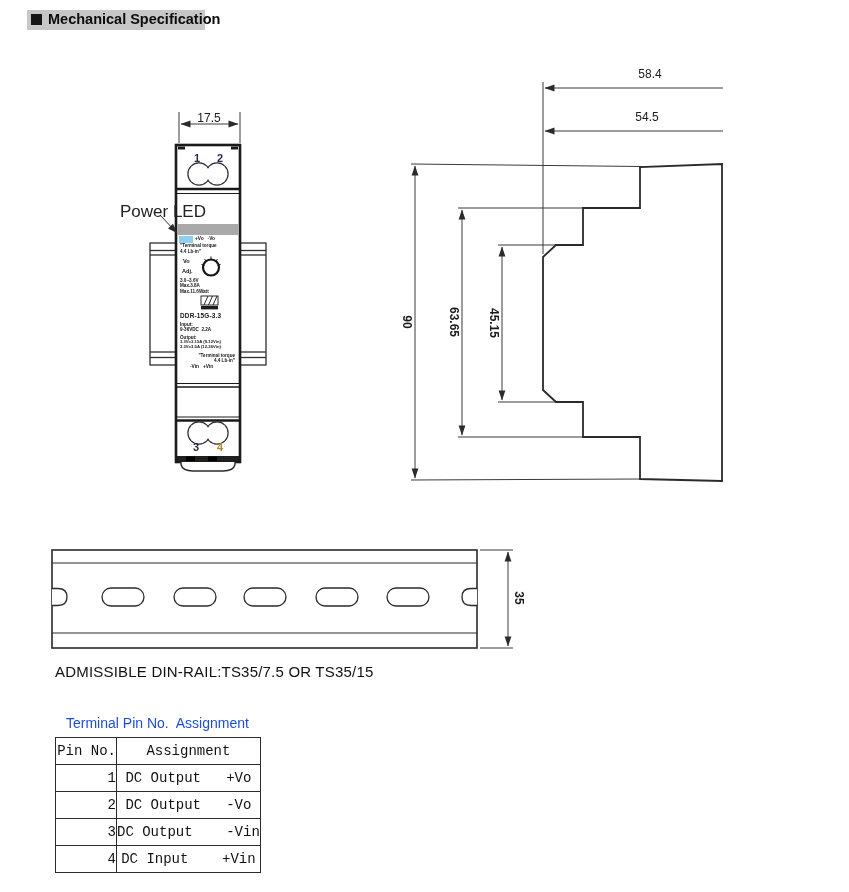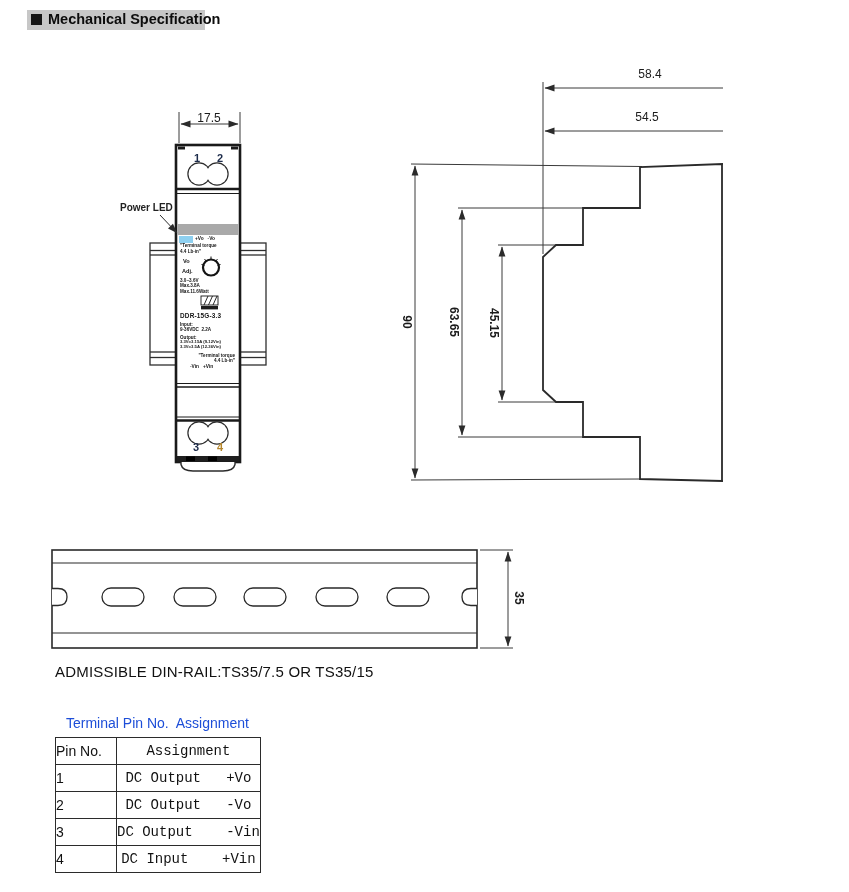--- a/index.html
+++ b/index.html
@@ -6,31 +6,31 @@
   .canvas{position:relative;width:723px;height:892px;background:#ffffff;overflow:hidden;
           font-family:"Liberation Sans",sans-serif;color:#111;}
   .abs{position:absolute;}
   svg{position:absolute;overflow:visible;}
   .hdr-band{left:27px;top:10px;width:178px;height:20px;background:#c7c7c7;}
   .hdr-sq{left:31px;top:14px;width:11px;height:11px;background:#161616;}
   .hdr-title{left:48px;top:11px;font-size:14.5px;font-weight:bold;color:#0c0c0c;}
   .unit-note{left:30px;top:37px;font-size:14px;color:#1a1a1a;white-space:pre;}
   .dim{font-size:12px;font-weight:normal;color:#1b1b1b;transform:translateX(-50%);white-space:pre;}
   .dimv{font-size:12px;font-weight:bold;color:#1b1b1b;transform:translate(-50%,-50%) rotate(90deg);white-space:pre;}
-  .pled{left:120px;top:202px;font-size:10px;color:#222;font-weight:bold;}
+  .pled{left:120px;top:202px;font-size:17px;color:#222;font-weight:normal;}
   .pin{font-size:11px;font-weight:bold;color:#1c2b4a;transform:translateX(-50%);}
   .pin.p4{color:#b5862c;}
   .lbl{position:absolute;left:178px;top:235px;width:60px;height:147px;font-weight:bold;}
   .lbl div{position:absolute;font-size:4.6px;line-height:1.1;color:#141414;white-space:pre;}
   .led{left:179px;top:236px;width:14px;height:7px;background:#8ed0f0;}
   .caption{left:55px;top:663px;font-size:15px;color:#111;letter-spacing:0.2px;white-space:pre;}
   .tbl-title{left:66px;top:715px;font-size:14px;color:#1d4ed8;white-space:pre;}
   table.pins{position:absolute;left:55px;top:737px;border-collapse:collapse;}
   table.pins td{border:1.6px solid #2b2b2b;font-size:14px;color:#111;height:26px;padding:0;white-space:pre;}
-  td.c1{width:60px;text-align:left;}
+  td.c1{width:60px;text-align:right;font-family:Liberation Mono, monospace;}
   td.c2{width:138px;text-align:center;padding-left:8px;font-family:Liberation Mono, monospace;}
 </style>
 </head>
 <body>
 
 <div class="canvas">
 
   <div class="abs hdr-band"></div>
   <div class="abs hdr-sq"></div>
   <div class="abs hdr-title">Mechanical Specification</div>

